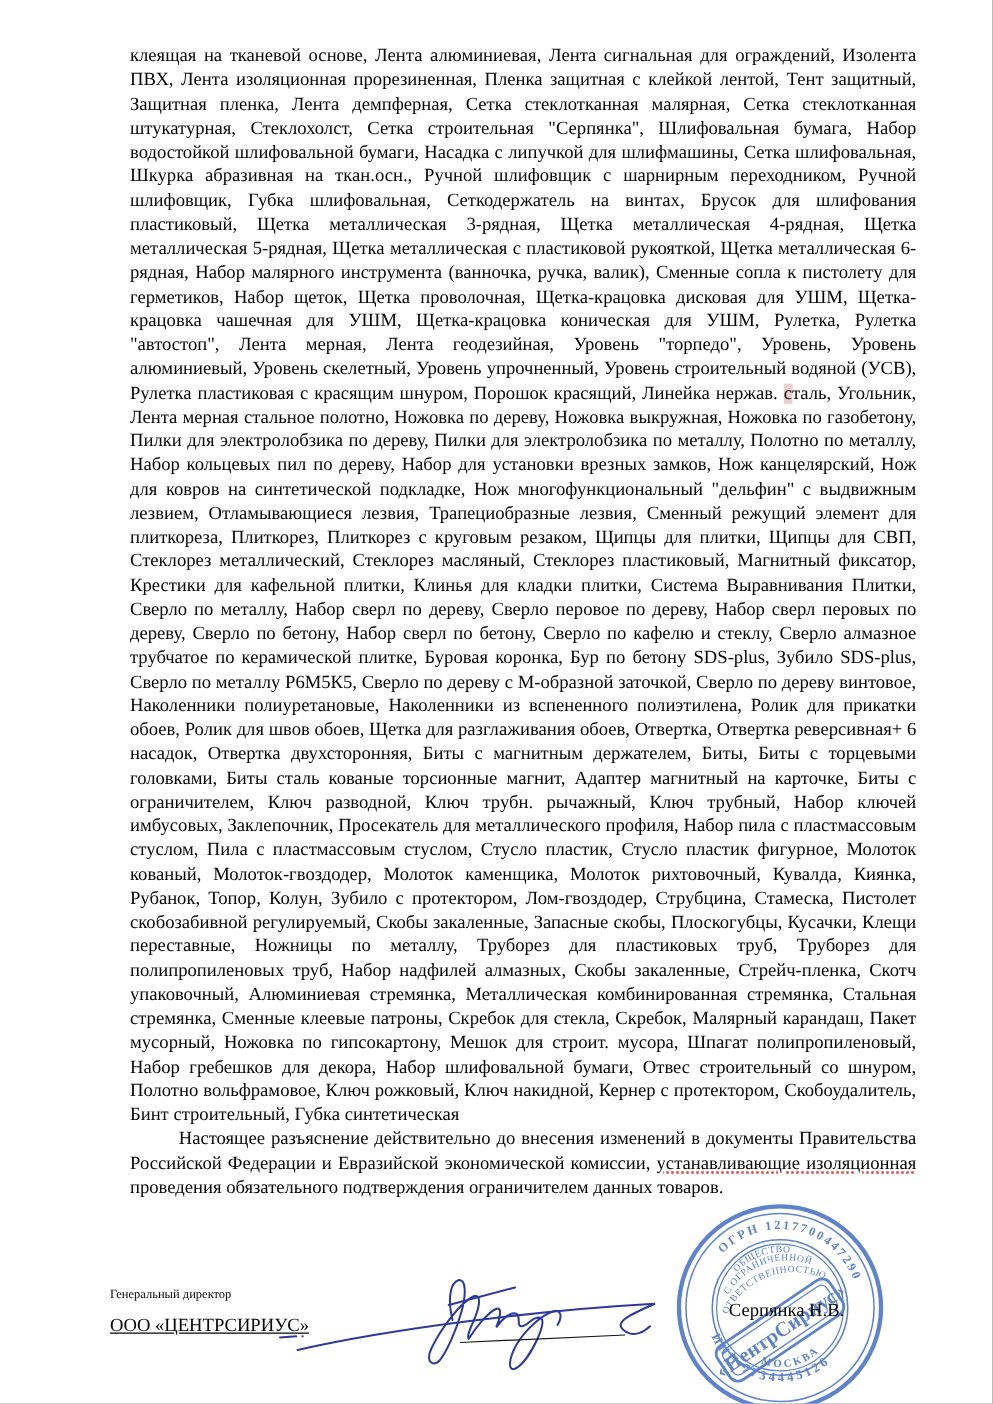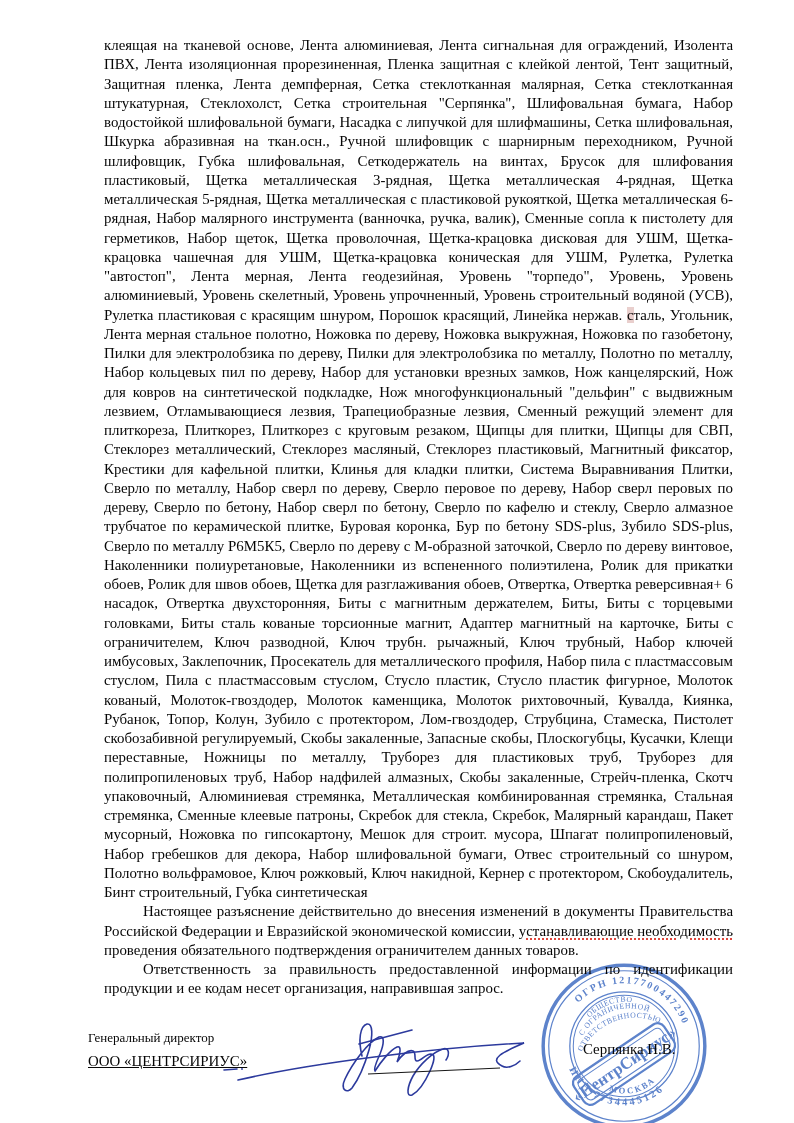--- a/index.html
+++ b/index.html
@@ -15,21 +15,21 @@
   .text-layer p{margin:0;padding:0;}
   p.indent{text-indent:39px;}
   .hl{background:#e9cfcd;}
   .spellcheck{
     text-decoration:underline;
     text-decoration-style:dotted;
     text-decoration-color:#e0483e;
     text-decoration-thickness:1.6px;
     text-underline-offset:3px;
   }
-  .sig-title{position:absolute;left:88px;top:1030px;font-size:13px;z-index:5;text-align:center;}
+  .sig-title{position:absolute;left:88px;top:1030px;font-size:10px;z-index:5;text-align:center;}
   .sig-company{position:absolute;left:88px;top:1053px;font-size:14.9px;z-index:5;text-decoration:underline;}
   .sig-name{position:absolute;left:583px;top:1041px;font-size:14.9px;z-index:6;}
   .stamp{position:absolute;left:538px;top:960px;width:172px;height:172px;z-index:1;opacity:.82;}
   .signature{position:absolute;left:222px;top:1010px;width:340px;height:100px;z-index:4;}
   svg text{font-family:"Liberation Serif","DejaVu Serif",serif;}
 </style>
 </head>
 <body>
 
 <div class="page">
@@ -90,21 +90,20 @@
         <path d="M16,70 C90,53 210,38 302,33 C281,42 266,49 280,56 C285,59 293,56 298,51"></path>
         <path d="M2,60 L15,59"></path>
         <circle cx="20" cy="59" r="0.9" fill="#2c3a9d" stroke="none"></circle>
       </g>
       <path d="M146,64 L278,58" stroke="#161616" stroke-width="1" fill="none"></path>
     </svg>
   </div>
 
   <div class="text-layer">
     <p><span>клеящая на тканевой основе, Лента алюминиевая, Лента сигнальная для ограждений, Изолента ПВХ, Лента изоляционная прорезиненная, Пленка защитная с клейкой лентой, Тент защитный, Защитная пленка, Лента демпферная, Сетка стеклотканная малярная, Сетка стеклотканная штукатурная, Стеклохолст, Сетка строительная "Серпянка", Шлифовальная бумага, Набор водостойкой шлифовальной бумаги, Насадка с липучкой для шлифмашины, Сетка шлифовальная, Шкурка абразивная на ткан.осн., Ручной шлифовщик с шарнирным переходником, Ручной шлифовщик, Губка шлифовальная, Сеткодержатель на винтах, Брусок для шлифования пластиковый, Щетка металлическая 3-рядная, Щетка металлическая 4-рядная, Щетка металлическая 5-рядная, Щетка металлическая с пластиковой рукояткой, Щетка металлическая 6-рядная, Набор малярного инструмента (ванночка, ручка, валик), Сменные сопла к пистолету для герметиков, Набор щеток, Щетка проволочная, Щетка-крацовка дисковая для УШМ, Щетка-крацовка чашечная для УШМ, Щетка-крацовка коническая для УШМ, Рулетка, Рулетка "автостоп", Лента мерная, Лента геодезийная, Уровень "торпедо", Уровень, Уровень алюминиевый, Уровень скелетный, Уровень упрочненный, Уровень строительный водяной (УСВ), Рулетка пластиковая с красящим шнуром, Порошок красящий, Линейка нержав. </span><span class="hl">с</span><span>таль, Угольник, Лента мерная стальное полотно, Ножовка по дереву, Ножовка выкружная, Ножовка по газобетону, Пилки для электролобзика по дереву, Пилки для электролобзика по металлу, Полотно по металлу, Набор кольцевых пил по дереву, Набор для установки врезных замков, Нож канцелярский, Нож для ковров на синтетической подкладке, Нож многофункциональный "дельфин" с выдвижным лезвием, Отламывающиеся лезвия, Трапециобразные лезвия, Сменный режущий элемент для плиткореза, Плиткорез, Плиткорез с круговым резаком, Щипцы для плитки, Щипцы для СВП, Стеклорез металлический, Стеклорез масляный, Стеклорез пластиковый, Магнитный фиксатор, Крестики для кафельной плитки, Клинья для кладки плитки, Система Выравнивания Плитки, Сверло по металлу, Набор сверл по дереву, Сверло перовое по дереву, Набор сверл перовых по дереву, Сверло по бетону, Набор сверл по бетону, Сверло по кафелю и стеклу, Сверло алмазное трубчатое по керамической плитке, Буровая коронка, Бур по бетону SDS-plus, Зубило SDS-plus, Сверло по металлу Р6М5К5, Сверло по дереву с М-образной заточкой, Сверло по дереву винтовое, Наколенники полиуретановые, Наколенники из вспененного полиэтилена, Ролик для прикатки обоев, Ролик для швов обоев, Щетка для разглаживания обоев, Отвертка, Отвертка реверсивная+ 6 насадок, Отвертка двухсторонняя, Биты с магнитным держателем, Биты, Биты с торцевыми головками, Биты сталь кованые торсионные магнит, Адаптер магнитный на карточке, Биты с ограничителем, Ключ разводной, Ключ трубн. рычажный, Ключ трубный, Набор ключей имбусовых, Заклепочник, Просекатель для металлического профиля, Набор пила с пластмассовым стуслом, Пила с пластмассовым стуслом, Стусло пластик, Стусло пластик фигурное, Молоток кованый, Молоток-гвоздодер, Молоток каменщика, Молоток рихтовочный, Кувалда, Киянка, Рубанок, Топор, Колун, Зубило с протектором, Лом-гвоздодер, Струбцина, Стамеска, Пистолет скобозабивной регулируемый, Скобы закаленные, Запасные скобы, Плоскогубцы, Кусачки, Клещи переставные, Ножницы по металлу, Труборез для пластиковых труб, Труборез для полипропиленовых труб, Набор надфилей алмазных, Скобы закаленные, Стрейч-пленка, Скотч упаковочный, Алюминиевая стремянка, Металлическая комбинированная стремянка, Стальная стремянка, Сменные клеевые патроны, Скребок для стекла, Скребок, Малярный карандаш, Пакет мусорный, Ножовка по гипсокартону, Мешок для строит. мусора, Шпагат полипропиленовый, Набор гребешков для декора, Набор шлифовальной бумаги, Отвес строительный со шнуром, Полотно вольфрамовое, Ключ рожковый, Ключ накидной, Кернер с протектором, Скобоудалитель, Бинт строительный, Губка синтетическая</span></p>
-    <p class="indent"><span>Настоящее разъяснение действительно до внесения изменений в документы Правительства Российской Федерации и Евразийской экономической комиссии, </span><span class="spellcheck">устанавливающие необходимость</span><span> проведения обязательного подтверждения ограничителем данных товаров.</span></p>
-    <p class="indent">Ответственность за правильность предоставленной информации по идентификации продукции и ее кодам несет организация, направившая запрос.</p>
+    <p class="indent"><span>Настоящее разъяснение действительно до внесения изменений в документы Правительства Российской Федерации и Евразийской экономической комиссии, </span><span class="spellcheck">устанавливающие изоляционная</span><span> проведения обязательного подтверждения ограничителем данных товаров.</span></p>
   </div>
 
   <div class="sig-title">Генеральный директор</div>
   <div class="sig-company">ООО «ЦЕНТРСИРИУС»</div>
   <div class="sig-name">Серпянка Н.В.</div>
 
 </div>
 
 </body></html>

